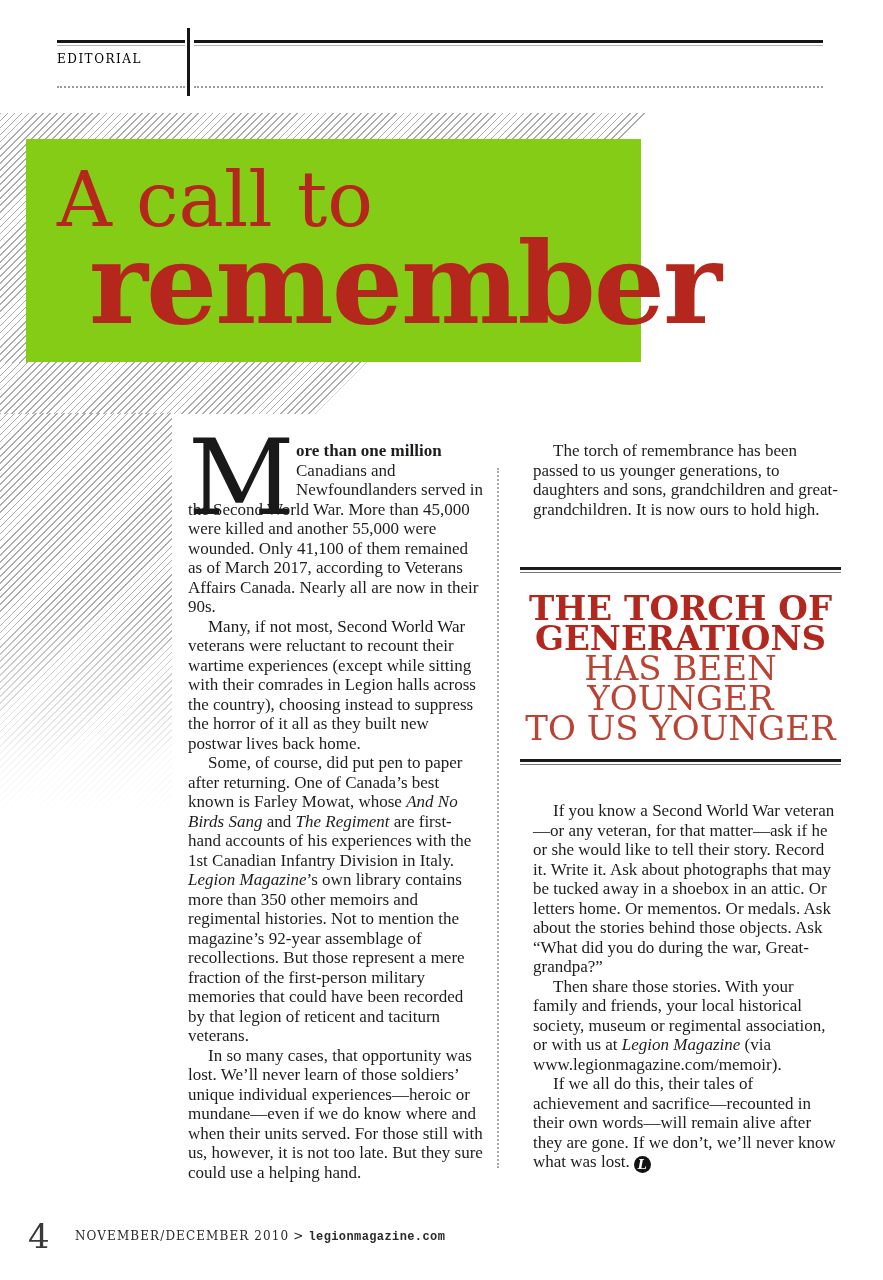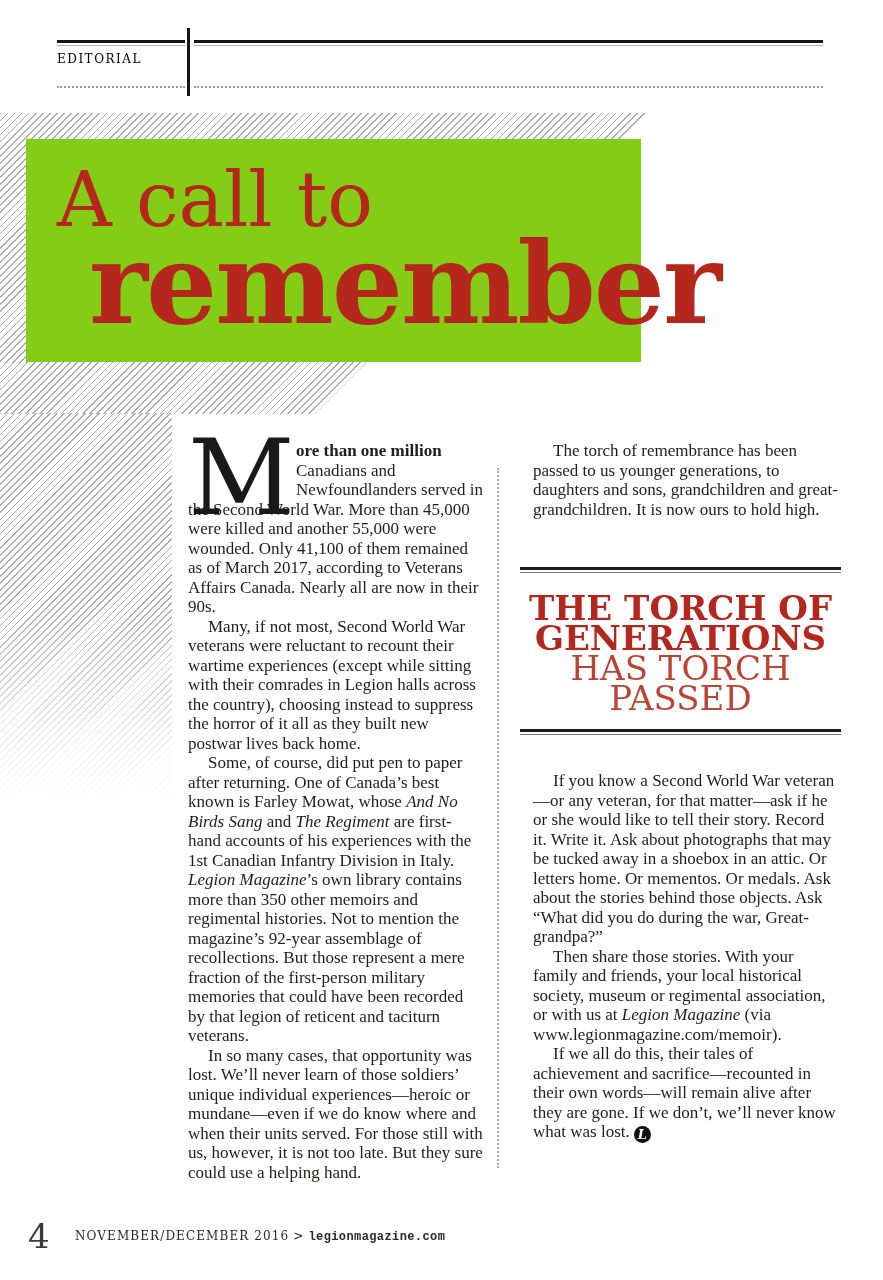--- a/index.html
+++ b/index.html
@@ -104,30 +104,31 @@
   <div class="col col-right">
     <div>
         <p class="para indent"><span>The torch of remembrance has been passed to us younger generations, to daughters and sons, grandchildren and great-grandchildren. It is now ours to hold high.</span></p>
       </div>
 
     <div class="pullquote">
       <div class="pq-rule"></div>
       <div class="pq-body">
         <div class="pq-line bold">THE TORCH OF</div>
         <div class="pq-line bold">GENERATIONS</div>
-        <div class="pq-line light">HAS TORCH PASSED</div>
+        <div class="pq-line light">HAS BEEN YOUNGER</div>
+        <div class="pq-line light">TO US YOUNGER</div>
       </div>
       <div class="pq-rule"></div>
     </div>
 
     <div>
         <p class="para indent"><span>If you know a Second World War veteran—or any veteran, for that matter—ask if he or she would like to tell their story. Record it. Write it. Ask about photographs that may be tucked away in a shoebox in an attic. Or letters home. Or mementos. Or medals. Ask about the stories behind those objects. Ask “What did you do during the war, Great-grandpa?”</span></p>
         <p class="para indent"><span>Then share those stories. With your family and friends, your local historical society, museum or regimental association, or with us at </span><span class="seg-italic">Legion Magazine</span><span> (via www.legionmagazine.com/memoir).</span></p>
         <p class="para indent"><span>If we all do this, their tales of achievement and sacrifice—recounted in their own words—will remain alive after they are gone. If we don’t, we’ll never know what was lost.</span><span class="endmark">L</span></p>
       </div>
   </div>
 
   <div class="footer-page">4</div>
   <div class="footer-line">
-    <span>NOVEMBER/DECEMBER 2016</span><span class="sep">&gt;</span><span class="site">legionmagazine.com</span>
+    <span>NOVEMBER/DECEMBER 2010</span><span class="sep">&gt;</span><span class="site">legionmagazine.com</span>
   </div>
 
 </div>
 
 </body></html>

